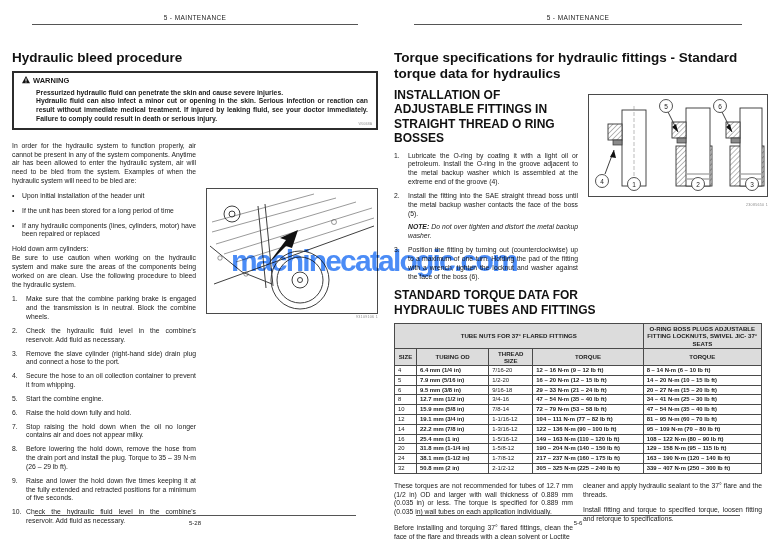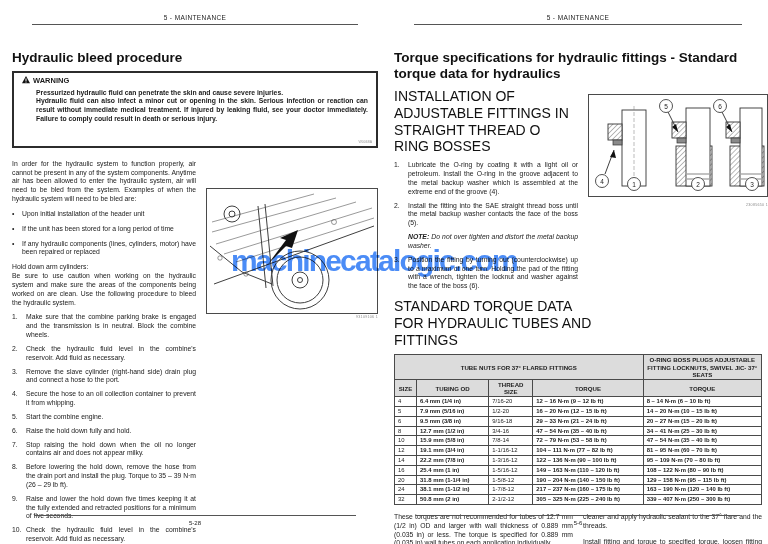--- a/index.html
+++ b/index.html
@@ -10,24 +10,24 @@
     -webkit-font-smoothing:antialiased;
   }
   .page{position:absolute;top:8px;height:530px;}
   #left-page{left:12px;width:366px;}
   #right-page{left:394px;width:368px;}
 
   .page-header{text-align:center;font-size:6.5px;letter-spacing:.4px;color:#222;padding-top:6px;}
   .header-rule{border:none;border-top:1px solid #555;margin:3px 20px 0 20px;}
 
   h1.doc-title{font-size:13.5px;font-weight:bold;margin:25px 0 5px 0;line-height:1.15;color:#111;}
-  h2.doc-sub{font-size:14px;font-weight:normal;margin:2px 0 6px 0;line-height:1.2;color:#111;}
+  h2.doc-sub{font-size:12px;font-weight:bold;margin:2px 0 6px 0;line-height:1.2;color:#111;}
 
   
-  .warning-box{border:2px solid #2c2c2c;padding:3px 8px 22px 8px;position:relative;margin-bottom:12px;}
+  .warning-box{border:2px solid #2c2c2c;padding:3px 8px 4px 8px;position:relative;margin-bottom:12px;}
   .warning-head{font-size:7.5px;font-weight:bold;display:flex;align-items:center;gap:3px;margin-bottom:3px;}
   .warning-body{font-size:6.8px;font-weight:bold;line-height:1.3;text-align:justify;margin-left:14px;white-space:pre-line;}
   .warning-code{position:absolute;right:4px;bottom:2px;font-size:3.5px;color:#999;}
 
   .col-text{width:184px;font-size:6.8px;line-height:1.3;text-align:justify;}
   .col-text p{margin:0 0 6px 0;}
   .col-text p.tight{margin:0;}
   .bullet{display:flex;margin:0 0 6px 0;}
   .bullet::before{content:"•";flex:0 0 10px;}
   .step{display:flex;margin:0 0 5px 0;}

